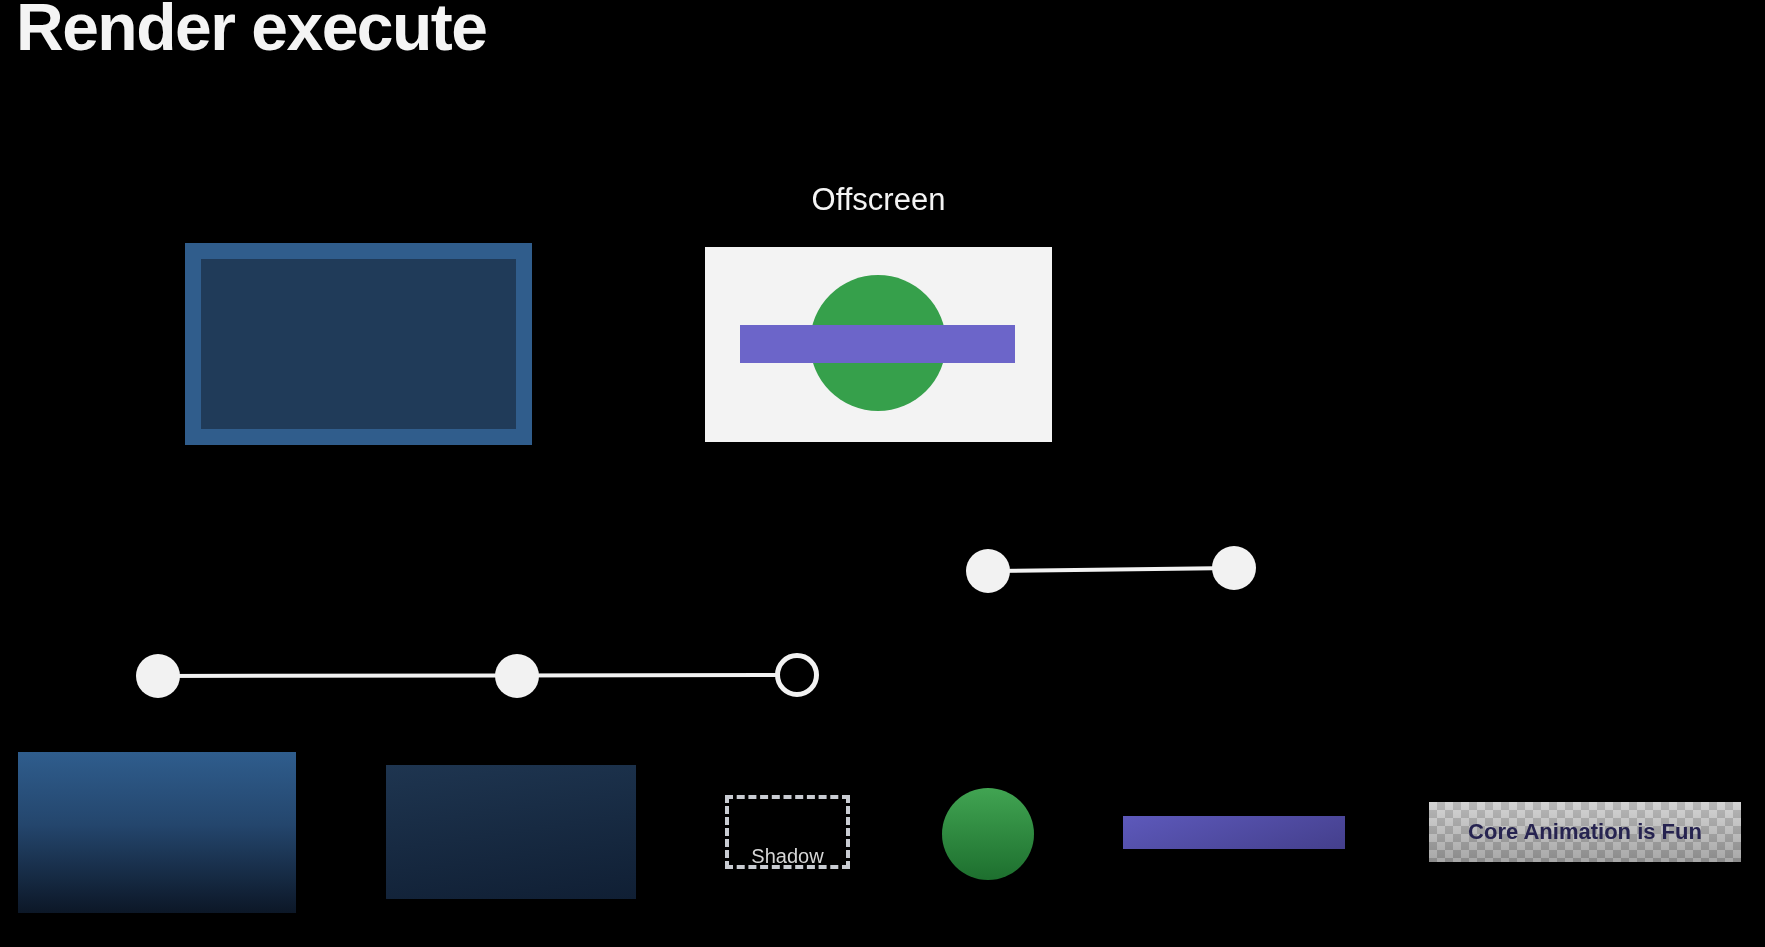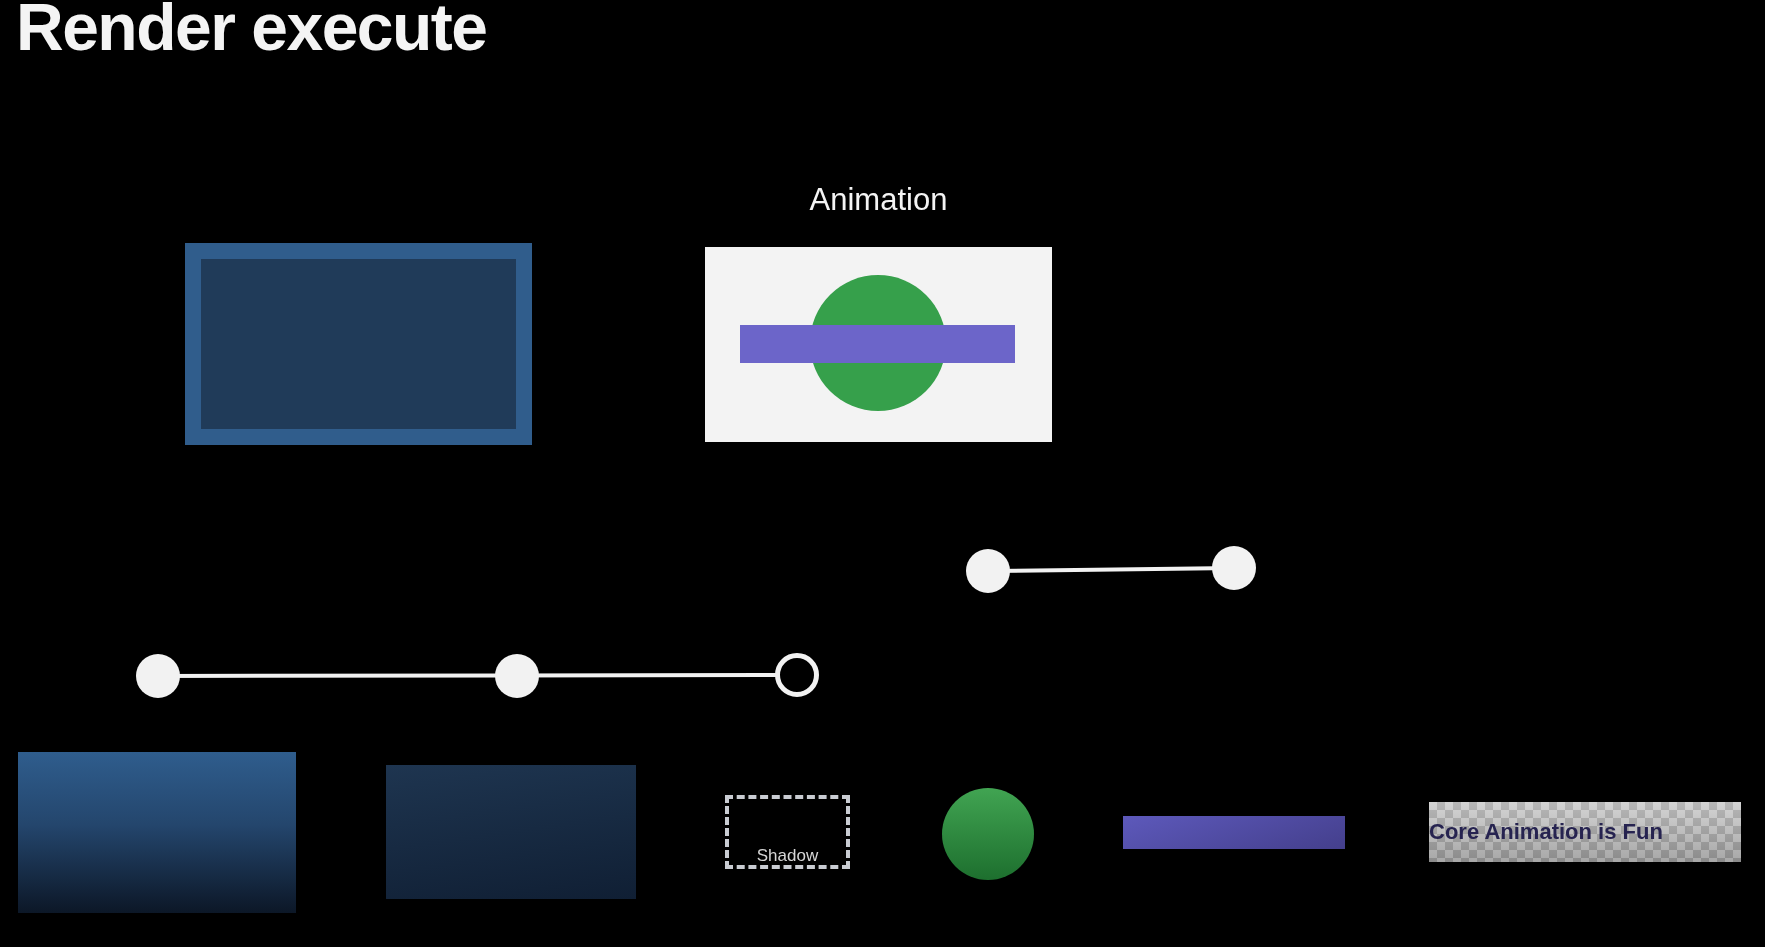--- a/index.html
+++ b/index.html
@@ -58,62 +58,62 @@
   .grad-rect-b{
     position:absolute;left:386px;top:765px;width:250px;height:134px;
     background:linear-gradient(172deg,var(--grad-b-top),var(--grad-b-bottom));
   }
 
   .shadow-box{
     position:absolute;left:725px;top:795px;width:125px;height:74px;
     border:4px dashed var(--dashed-border);
     display:flex;align-items:center;justify-content:center;
   }
-  .shadow-box-label{font-size:17px;font-weight:500;color:var(--shadow-text);margin-top:48px;}
+  .shadow-box-label{font-size:20px;font-weight:500;color:var(--shadow-text);margin-top:48px;}
 
   .green-grad-circle{
     position:absolute;left:942px;top:788px;width:92px;height:92px;border-radius:50%;
     background:linear-gradient(180deg,var(--circle-green-top),var(--circle-green-bottom));
   }
 
   .purple-grad-bar{
     position:absolute;left:1123px;top:816px;width:222px;height:33px;
     background:linear-gradient(160deg,var(--bar-purple-top),var(--bar-purple-bottom));
   }
 
   .checker-banner{
     position:absolute;left:1429px;top:802px;width:312px;height:60px;
     background-color:var(--checker-light);
     background-image:
       linear-gradient(45deg, var(--checker-dark) 25%, transparent 25%, transparent 75%, var(--checker-dark) 75%),
       linear-gradient(45deg, var(--checker-dark) 25%, transparent 25%, transparent 75%, var(--checker-dark) 75%);
     background-size:16px 16px;
     background-position:0 0, 8px 8px;
-    display:flex;align-items:center;justify-content:flex-start;
+    display:flex;align-items:center;justify-content:center;
   }
   .checker-banner::after{
     content:"";position:absolute;inset:0;
     background:linear-gradient(180deg, rgba(255,255,255,.16), rgba(0,0,0,.18));
     pointer-events:none;
   }
   .checker-banner-label{
     position:relative;z-index:1;
     font-size:22px;font-weight:700;color:var(--banner-text);letter-spacing:0;
   }
 </style>
 </head>
 <body>
 
 <div class="stage">
 
   <h1 class="page-title">Render execute</h1>
 
   <div class="bordered-rect"></div>
 
-  <div class="offscreen-label">Animation</div>
+  <div class="offscreen-label">Offscreen</div>
 
   <div class="offscreen-panel">
     <div class="panel-green-circle"></div>
     <div class="panel-purple-bar"></div>
   </div>
 
   <svg class="connector connector-two" width="300" height="60">
     <line x1="28" y1="31" x2="274" y2="28" stroke="#f2f2f2" stroke-width="4"></line>
     <circle cx="28" cy="31" r="22" fill="#f2f2f2"></circle>
     <circle cx="274" cy="28" r="22" fill="#f2f2f2"></circle>

